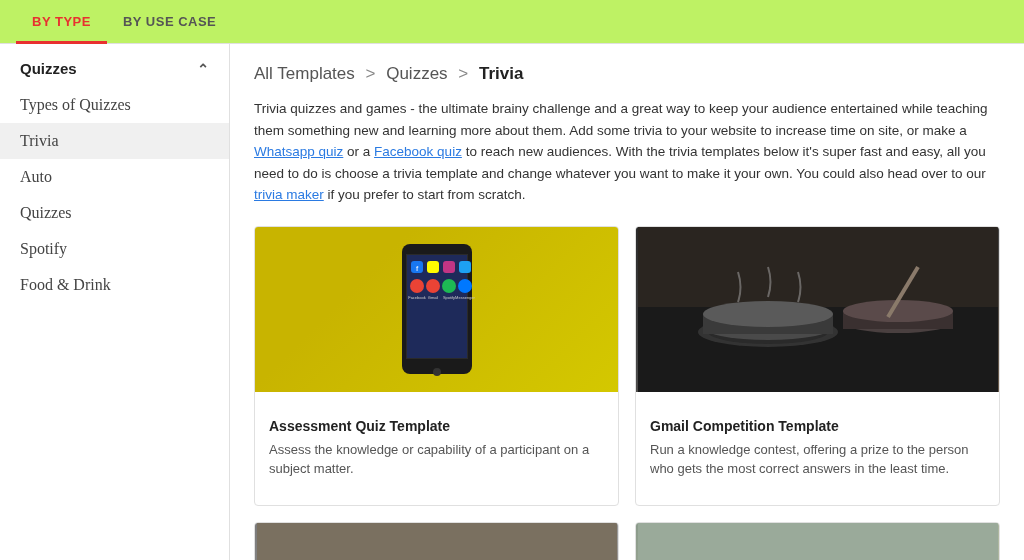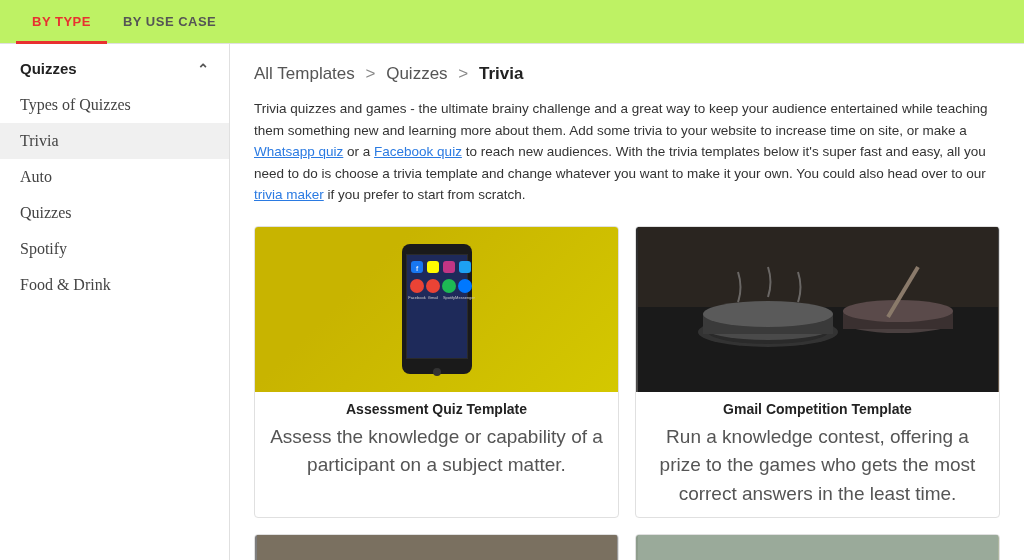--- a/index.html
+++ b/index.html
@@ -140,31 +140,30 @@
       align-items: center;
       justify-content: center;
     }
     .card-image-car {
       background: linear-gradient(160deg, #8a9a8a 0%, #b0b8a0 50%, #9aaa9a 100%);
       display: flex;
       align-items: center;
       justify-content: center;
     }
     .card-body {
-      padding: 9px 14px;
-      text-align: center;
+      padding: 26px 14px;
     }
     .card-title {
       font-size: 14px;
       font-weight: 700;
       color: #222;
       margin-bottom: 6px;
     }
     .card-desc {
-      font-size: 19px;
+      font-size: 13px;
       color: #555;
       line-height: 1.5;
     }
 
     
     .phone-svg {
       width: 80px;
       height: 140px;
     }
 
@@ -267,21 +266,21 @@
 
             <ellipse cx="260" cy="95" rx="55" ry="11" fill="#4a4040"></ellipse>
             <rect x="205" y="84" width="110" height="18" fill="#3a3030"></rect>
             <ellipse cx="260" cy="84" rx="55" ry="11" fill="#5a4a4a"></ellipse>
 
             <line x1="280" y1="40" x2="250" y2="90" stroke="#8a7a6a" stroke-width="4"></line>
           </svg>
         </div>
         <div class="card-body">
           <div class="card-title">Gmail Competition Template</div>
-          <div class="card-desc">Run a knowledge contest, offering a prize to the games who gets the most correct answers in the least time.</div>
+          <div class="card-desc">Run a knowledge contest, offering a prize to the person who gets the most correct answers in the least time.</div>
         </div>
       </div>
 
       <div class="card">
         <div class="card-image card-image-health">
           <svg width="360" height="165" viewBox="0 0 360 165" xmlns="http://www.w3.org/2000/svg">
             <rect width="360" height="165" fill="#7a7060"></rect>
 
             <rect x="0" y="100" width="360" height="65" fill="#6a5a50"></rect>
 

